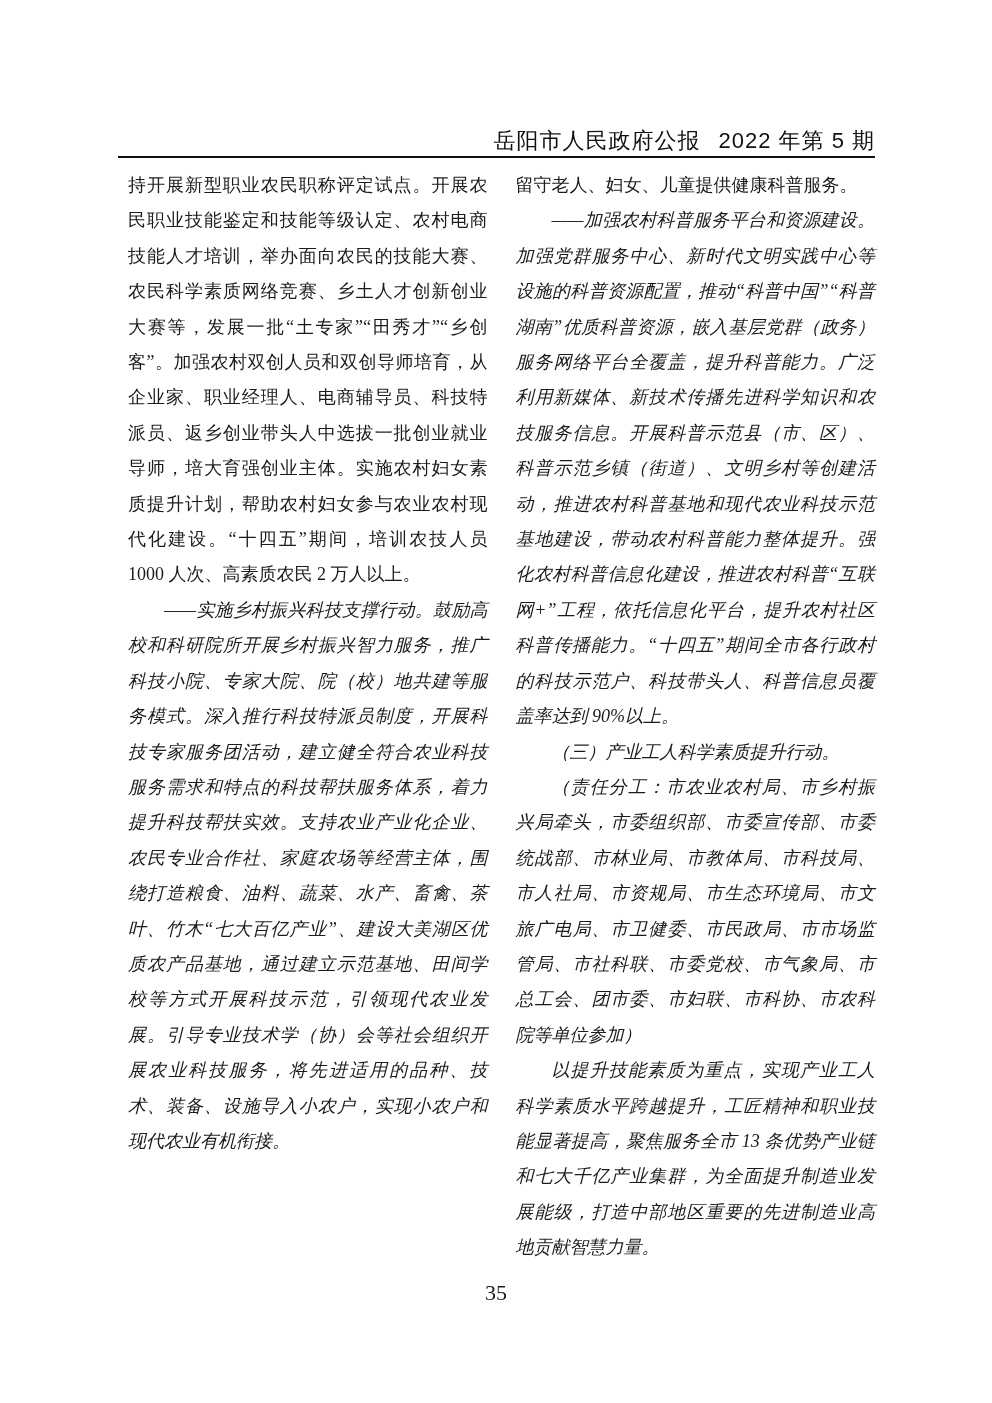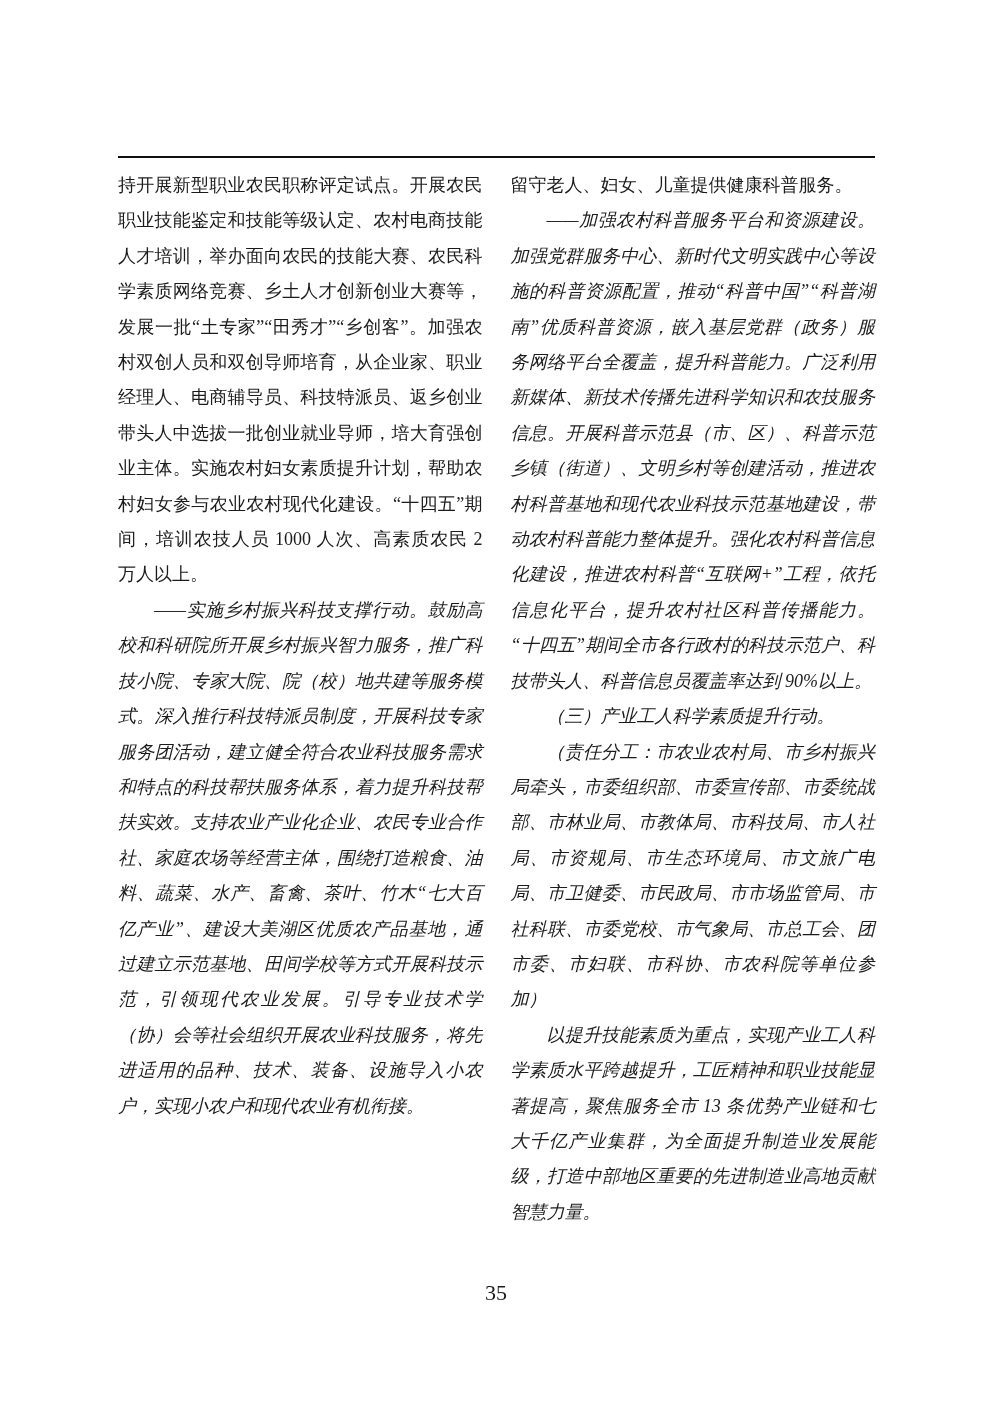--- a/index.html
+++ b/index.html
@@ -38,21 +38,21 @@
     top: 156px;
     left: 118px;
     right: 117px;
     height: 2px;
     background: #101010;
   }
   
   .content {
     position: absolute;
     top: 168px;
-    left: 118px;
+    left: 128px;
     right: 117px;
     display: flex;
     gap: 28px;
   }
   .column {
     width: 365px;
     font-family: "Liberation Serif", "DejaVu Serif", serif;
     font-size: 18px;
     line-height: 35.4px;
     text-align: justify;
@@ -76,20 +76,23 @@
     font-family: "Liberation Serif", "DejaVu Serif", serif;
     font-size: 22px;
     color: #1b1b1b;
   }
 </style>
 </head>
 <body>
 
 <div class="page">
 
+  <div class="running-header">
+    <span class="publication">岳阳市人民政府公报</span><span class="issue">2022 年第 5 期</span>
+  </div>
 
   <div class="header-rule"></div>
 
   <div class="content">
 
     <div class="column">
       <p>持开展新型职业农民职称评定试点。开展农民职业技能鉴定和技能等级认定、农村电商技能人才培训，举办面向农民的技能大赛、农民科学素质网络竞赛、乡土人才创新创业大赛等，发展一批“土专家”“田秀才”“乡创客”。加强农村双创人员和双创导师培育，从企业家、职业经理人、电商辅导员、科技特派员、返乡创业带头人中选拔一批创业就业导师，培大育强创业主体。实施农村妇女素质提升计划，帮助农村妇女参与农业农村现代化建设。“十四五”期间，培训农技人员 1000 人次、高素质农民 2 万人以上。</p>
       <p class="indent">——实施乡村振兴科技支撑行动。鼓励高校和科研院所开展乡村振兴智力服务，推广科技小院、专家大院、院（校）地共建等服务模式。深入推行科技特派员制度，开展科技专家服务团活动，建立健全符合农业科技服务需求和特点的科技帮扶服务体系，着力提升科技帮扶实效。支持农业产业化企业、农民专业合作社、家庭农场等经营主体，围绕打造粮食、油料、蔬菜、水产、畜禽、茶叶、竹木“七大百亿产业”、建设大美湖区优质农产品基地，通过建立示范基地、田间学校等方式开展科技示范，引领现代农业发展。引导专业技术学（协）会等社会组织开展农业科技服务，将先进适用的品种、技术、装备、设施导入小农户，实现小农户和现代农业有机衔接。</p>
     </div>
 

